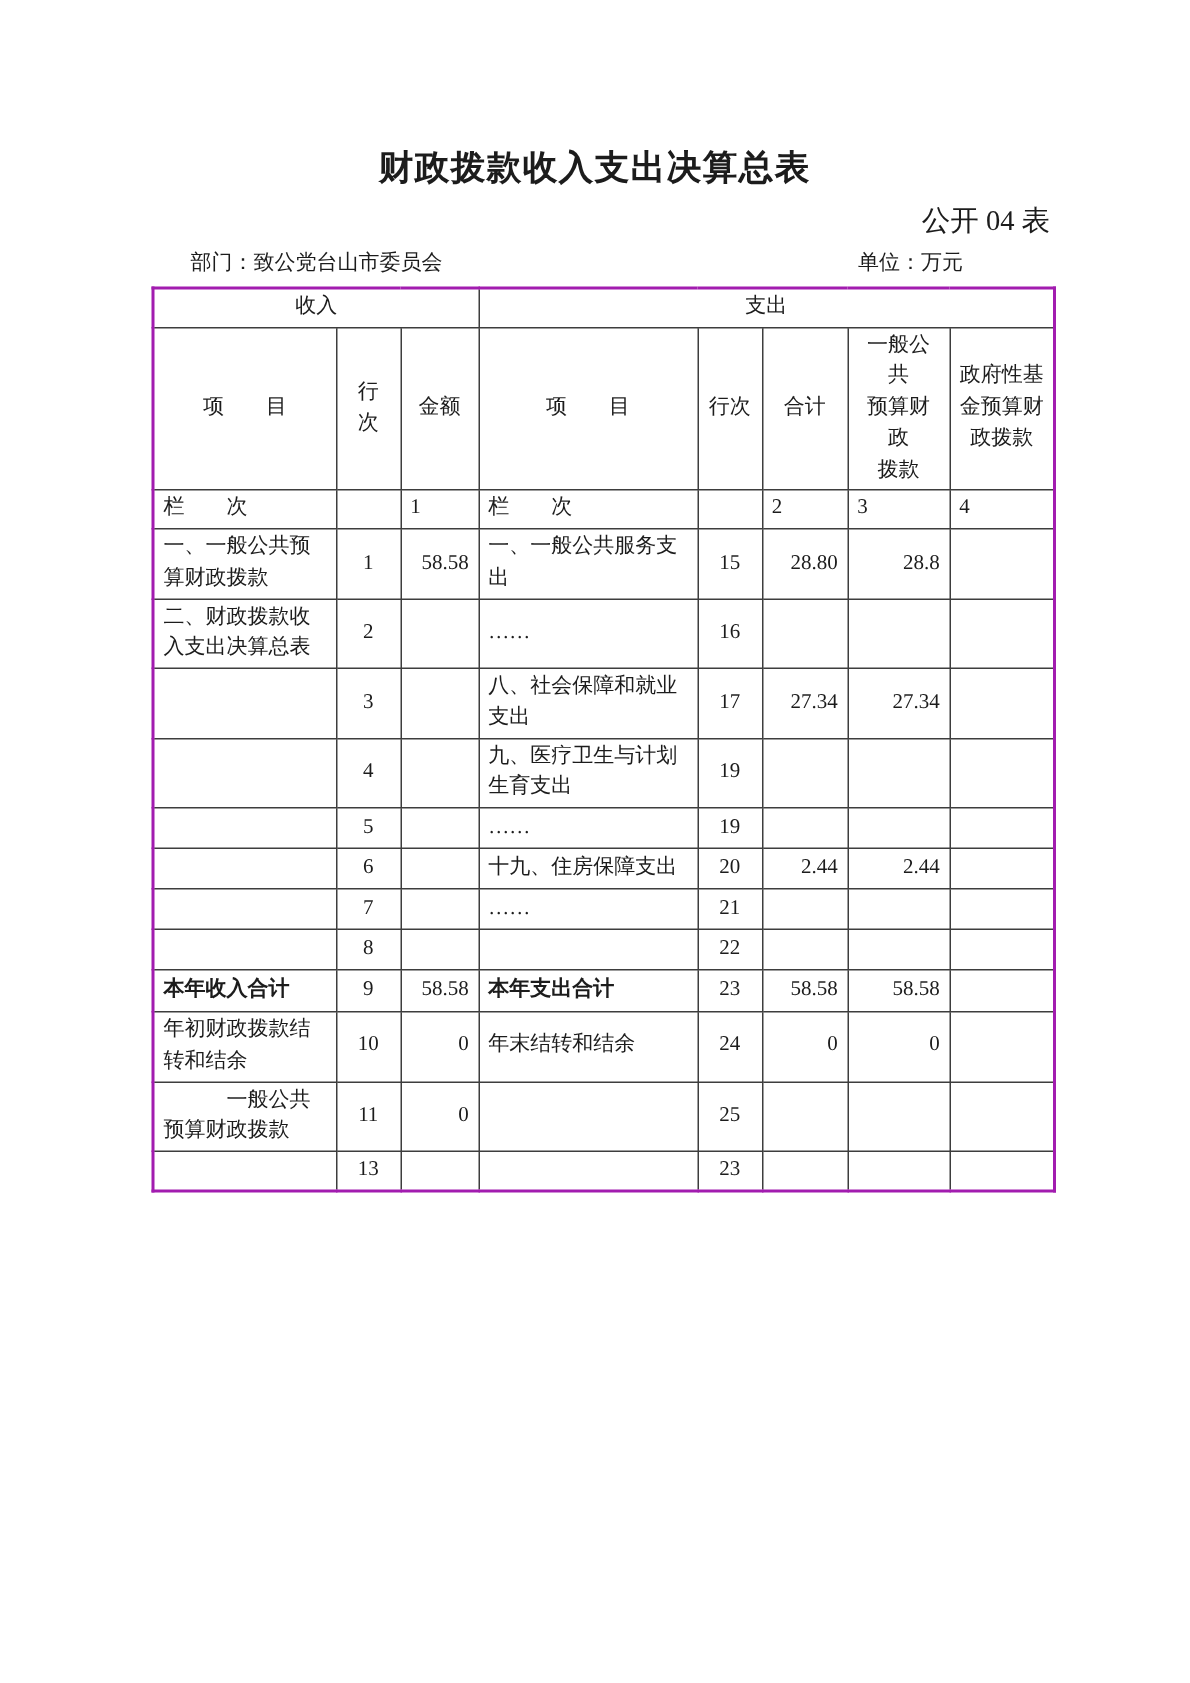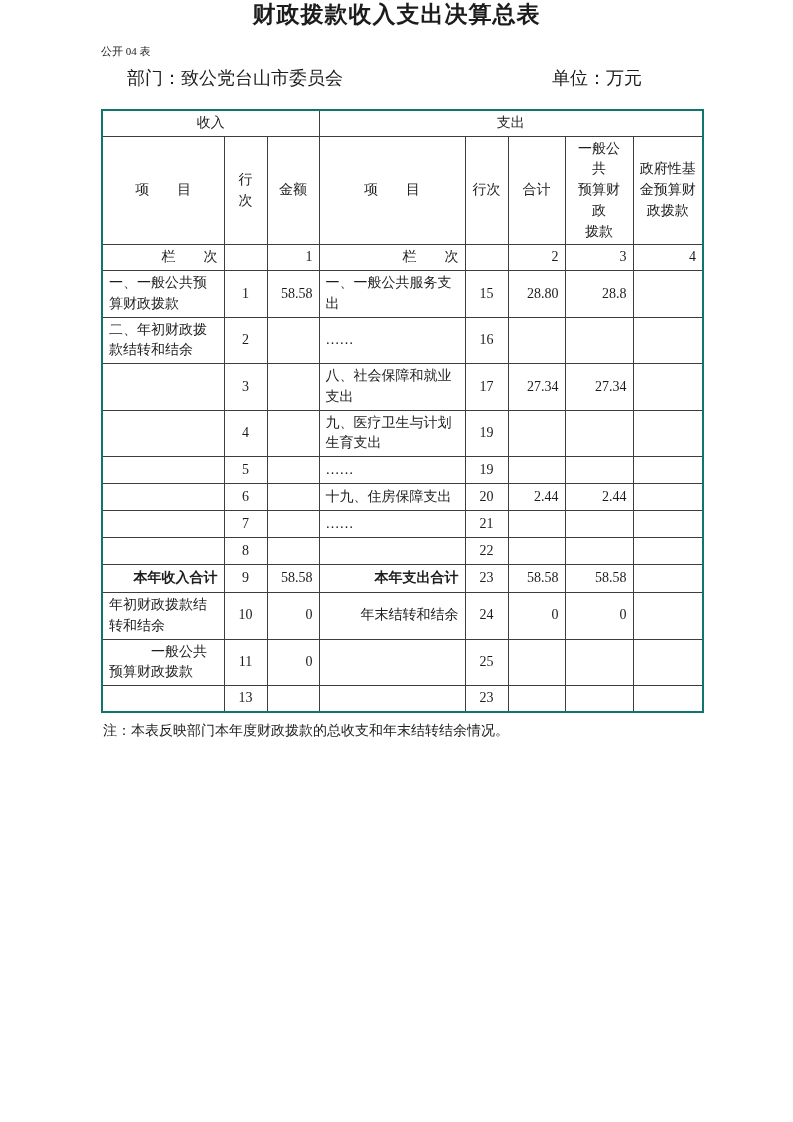--- a/index.html
+++ b/index.html
@@ -3,70 +3,70 @@
 <meta charset="utf-8">
 <style>
   * { margin: 0; padding: 0; box-sizing: border-box; }
   html, body { background: #ffffff; }
   body {
     width: 793px; height: 1122px;
     font-family: "Liberation Serif", "DejaVu Serif", serif;
     color: #1c1c1c;
     overflow: hidden;
   }
-  .page { width: 793px; height: 1122px; background: #ffffff; }
+  .page { width: 793px; height: 1122px; background: #ffffff; padding-top: 97px; }
   .content { width: 601px; margin-left: 101px; }
 
   .title {
     text-align: center;
     font-size: 23px;
     font-weight: bold;
     letter-spacing: 1px;
     line-height: 30px;
   }
   .code-line {
-    text-align: left;
-    font-size: 11px;
+    text-align: right;
+    font-size: 19px;
     margin-top: 12px;
     line-height: 18px;
     padding-right: 2px;
   }
   .meta-line {
     display: flex;
     justify-content: space-between;
-    font-size: 18px;
+    font-size: 14px;
     margin-top: 9px;
     line-height: 19px;
   }
   .meta-line .dept { padding-left: 26px; }
   .meta-line .unit { margin-right: 60px; }
 
   table.budget {
-    margin-top: 21px;
+    margin-top: 6px;
     border-collapse: collapse;
     table-layout: fixed;
     width: 601px;
-    border: 2px solid #0f766e;
+    border: 2px solid #a21caf;
   }
   table.budget td {
     border: 1px solid #3d3d3d;
     padding: 2px 6px;
     font-size: 14px;
     line-height: 1.48;
     vertical-align: middle;
     word-break: break-all;
     overflow: hidden;
   }
   td.sec { text-align: center; font-size: 15px; }
   td.hdr { text-align: center; }
   td.hdr-sm { text-align: center; font-size: 12.5px; line-height: 1.5; padding: 2px 3px; }
   td.rowno { text-align: center; }
   td.num { text-align: right; padding-right: 9px; }
   td.item { text-align: left; }
-  td.center { text-align: right; }
+  td.center { text-align: left; }
   td.bold { font-weight: bold; }
   .prewrap { white-space: pre-line; }
 
   tr.rh-sec  { height: 26px; }
   tr.rh-hdr  { height: 62px; }
   tr.rh-idx  { height: 26px; }
   tr.rh-2l   { height: 44px; }
   tr.rh-1l   { height: 27px; }
   tr.rh-3l   { height: 64px; }
   tr.rh-tot  { height: 28px; }
@@ -140,21 +140,21 @@
         <td class="rowno">1</td>
         <td class="num">58.58</td>
         <td class="item">一、一般公共服务支出</td>
         <td class="rowno">15</td>
         <td class="num">28.80</td>
         <td class="num">28.8</td>
         <td class="num"></td>
       </tr>
 
       <tr class="rh-2l">
-        <td class="item">二、年初财政拨款结转和结余</td>
+        <td class="item">二、财政拨款收入支出决算总表</td>
         <td class="rowno">2</td>
         <td class="num"></td>
         <td class="item">……</td>
         <td class="rowno">16</td>
         <td class="num"></td>
         <td class="num"></td>
         <td class="num"></td>
       </tr>
 
       <tr class="rh-2l">
@@ -265,15 +265,14 @@
         <td class="item"></td>
         <td class="rowno">23</td>
         <td class="num"></td>
         <td class="num"></td>
         <td class="num"></td>
       </tr>
 
     </tbody>
       </table>
 
-    <div class="note">注：本表反映部门本年度财政拨款的总收支和年末结转结余情况。</div>
   </div>
 </div>
 
 </body></html>

